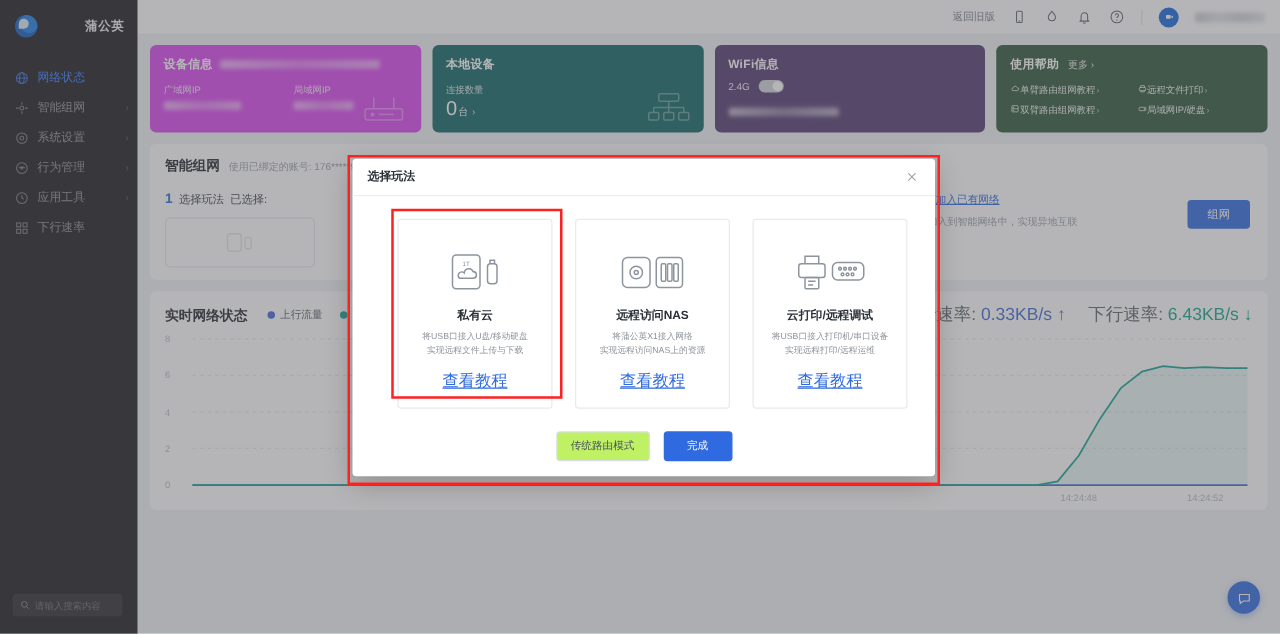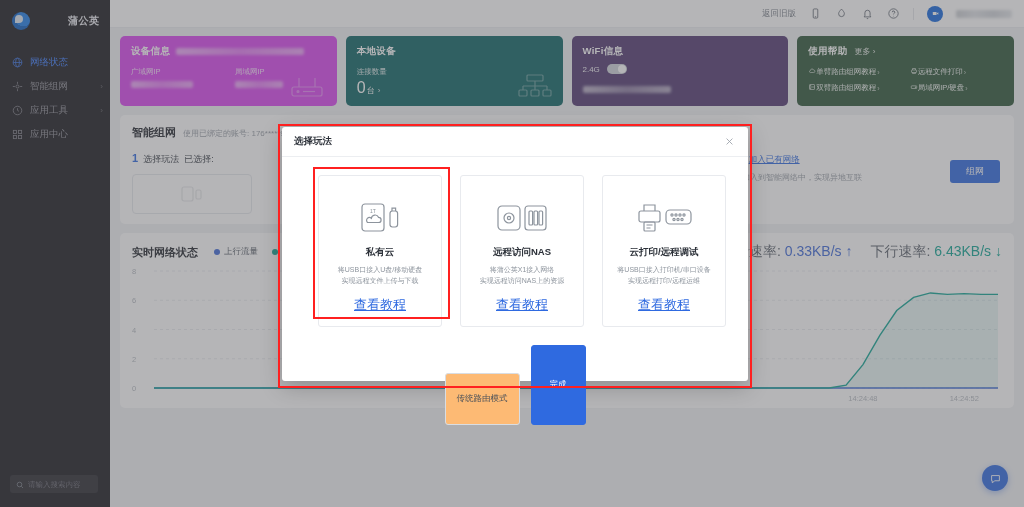--- a/index.html
+++ b/index.html
@@ -211,22 +211,22 @@
     background: #fff;
   }
   .opt-icon { height: 52px; display: flex; align-items: center; justify-content: center; }
   .opt-icon svg { display: block; }
   .opt-title { font-size: 9.5px; font-weight: bold; color: #2b3038; margin-top: 2px; }
   .opt-desc { font-size: 7px; color: #8d949d; line-height: 1.55; margin-top: 6px; }
   .opt-link { font-size: 13px; color: #2f6ae0; text-decoration: underline; margin-top: 9px; display: inline-block; }
 
   .modal-actions { display: flex; justify-content: center; gap: 11px; margin-top: 18px; }
   .btn-plain {
-    background: #fdba74; border: 1px solid #d9dde2; border-radius: 3px;
-    font-size: 8.5px; color: #4b5159; padding: 19px 11px; cursor: pointer; font-family: inherit; margin-top: 28px;
+    background: #bef264; border: 1px solid #d9dde2; border-radius: 3px;
+    font-size: 8.5px; color: #4b5159; padding: 5px 11px; cursor: pointer; font-family: inherit;
   }
   .btn-blue {
     background: #2f6ae0; border: 1px solid #2f6ae0; border-radius: 3px;
     font-size: 8.5px; color: #fff; padding: 5px 18px; cursor: pointer; font-family: inherit;
   }
 
   
   .hl {
     position: absolute; border: 2px solid #ff2020; pointer-events: none; z-index: 40;
   }
@@ -261,37 +261,58 @@
               <circle cx="8" cy="8" r="2.2"></circle>
               <path d="M8 1.2v3M8 11.8v3M1.2 8h3M11.8 8h3"></path>
             </svg>
           </span>
         <span class="nav-label">智能组网</span>
         <span class="nav-chev">›</span>
       </div>
       <div class="nav-item">
         <span class="nav-ico">
             <svg viewBox="0 0 16 16" fill="none" stroke="currentColor" stroke-width="1.2">
+              <circle cx="8" cy="8" r="6"></circle>
+              <circle cx="8" cy="8" r="2.2"></circle>
+            </svg>
+          </span>
+        <span class="nav-label">系统设置</span>
+        <span class="nav-chev">›</span>
+      </div>
+      <div class="nav-item">
+        <span class="nav-ico">
+            <svg viewBox="0 0 16 16" fill="none" stroke="currentColor" stroke-width="1.2">
+              <circle cx="8" cy="8" r="6.2"></circle>
+              <path d="M4.6 8c1.2-1.6 5.6-1.6 6.8 0"></path>
+              <circle cx="8" cy="8" r="1.1"></circle>
+            </svg>
+          </span>
+        <span class="nav-label">行为管理</span>
+        <span class="nav-chev">›</span>
+      </div>
+      <div class="nav-item">
+        <span class="nav-ico">
+            <svg viewBox="0 0 16 16" fill="none" stroke="currentColor" stroke-width="1.2">
               <circle cx="8" cy="8" r="6.2"></circle>
               <path d="M8 4.6v3.2l2.2 1.4"></path>
             </svg>
           </span>
         <span class="nav-label">应用工具</span>
         <span class="nav-chev">›</span>
       </div>
       <div class="nav-item">
         <span class="nav-ico">
             <svg viewBox="0 0 16 16" fill="none" stroke="currentColor" stroke-width="1.2">
               <rect x="2" y="2" width="4.6" height="4.6"></rect>
               <rect x="9.4" y="2" width="4.6" height="4.6"></rect>
               <rect x="2" y="9.4" width="4.6" height="4.6"></rect>
               <rect x="9.4" y="9.4" width="4.6" height="4.6"></rect>
             </svg>
           </span>
-        <span class="nav-label">应用中心</span>
+        <span class="nav-label">下行速率</span>
       </div>
     </nav>
 
     <div class="search-box">
       <span><svg viewBox="0 0 16 16" fill="none" stroke="#7e838c" stroke-width="1.6">
             <circle cx="7" cy="7" r="4.6"></circle>
             <path d="M10.6 10.6L14 14"></path>
           </svg></span>
       <input type="text" placeholder="请输入搜索内容" style="">
     </div>

